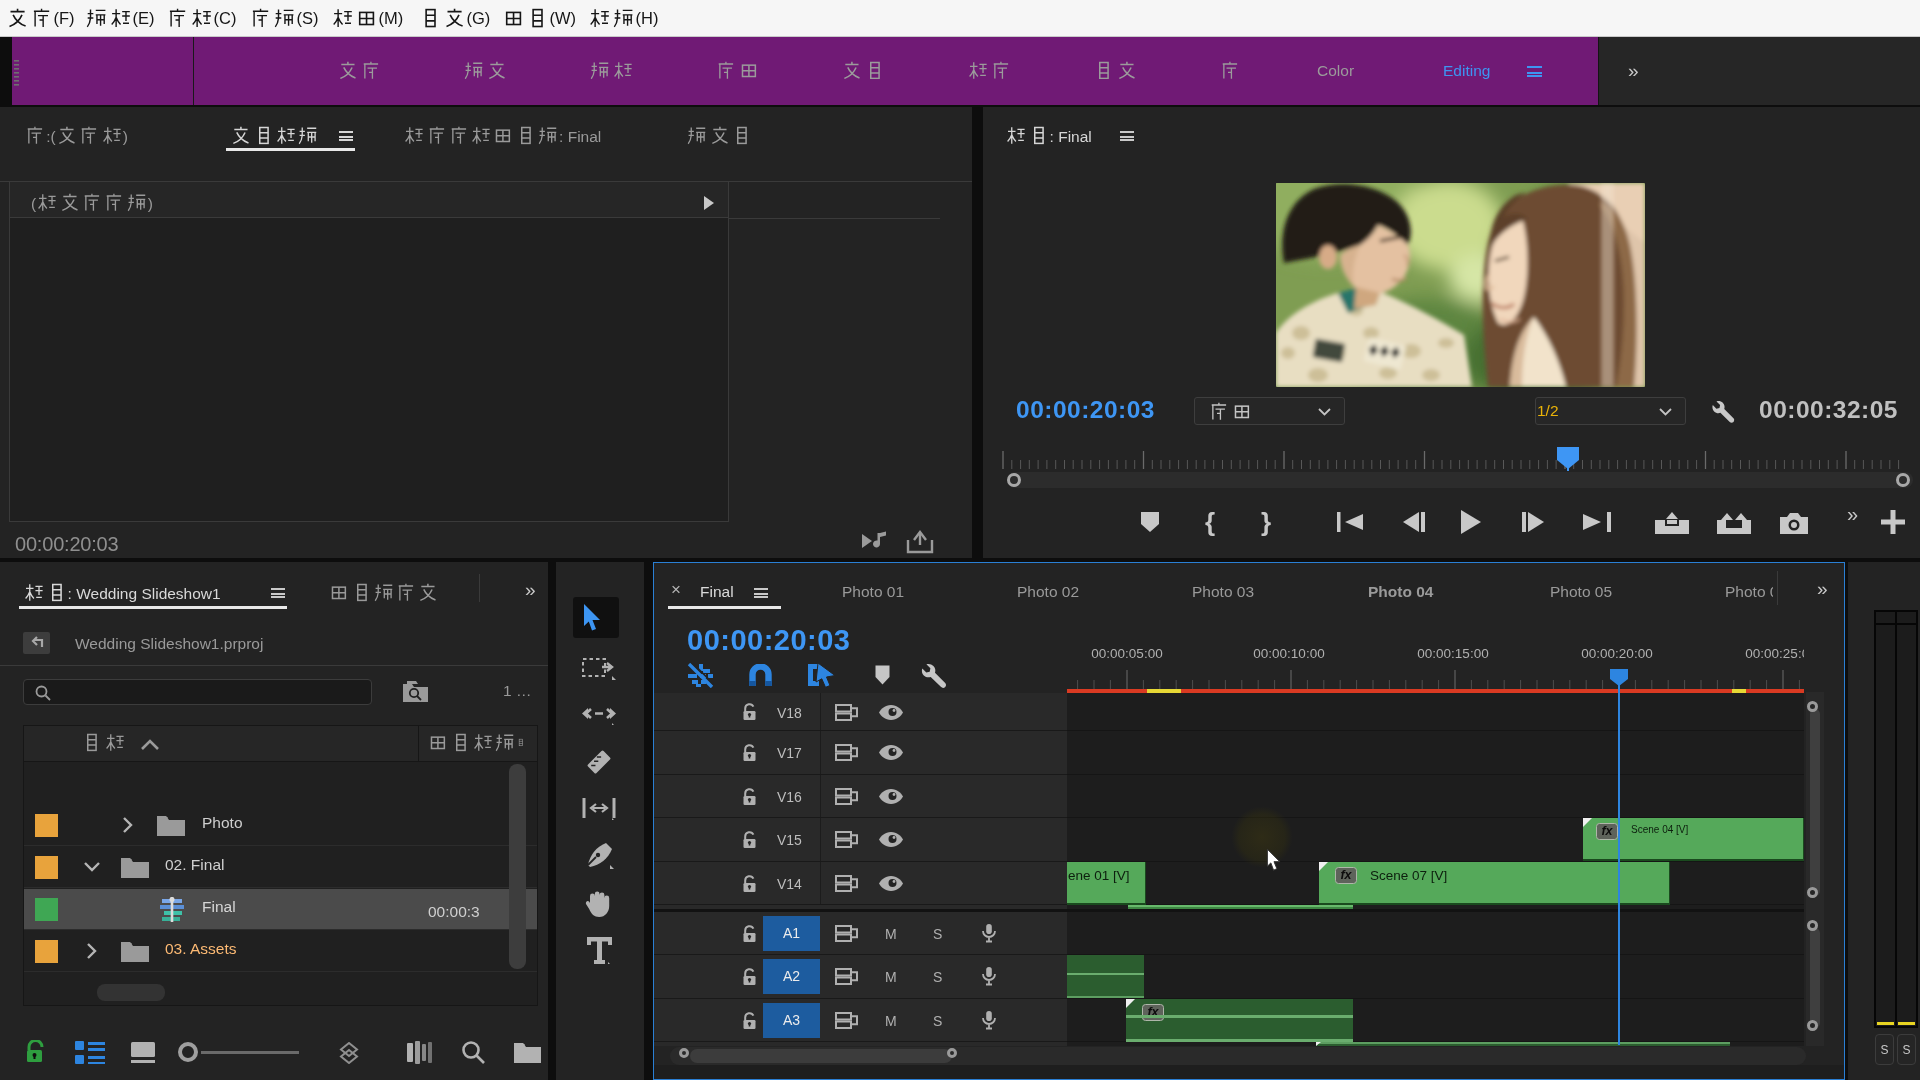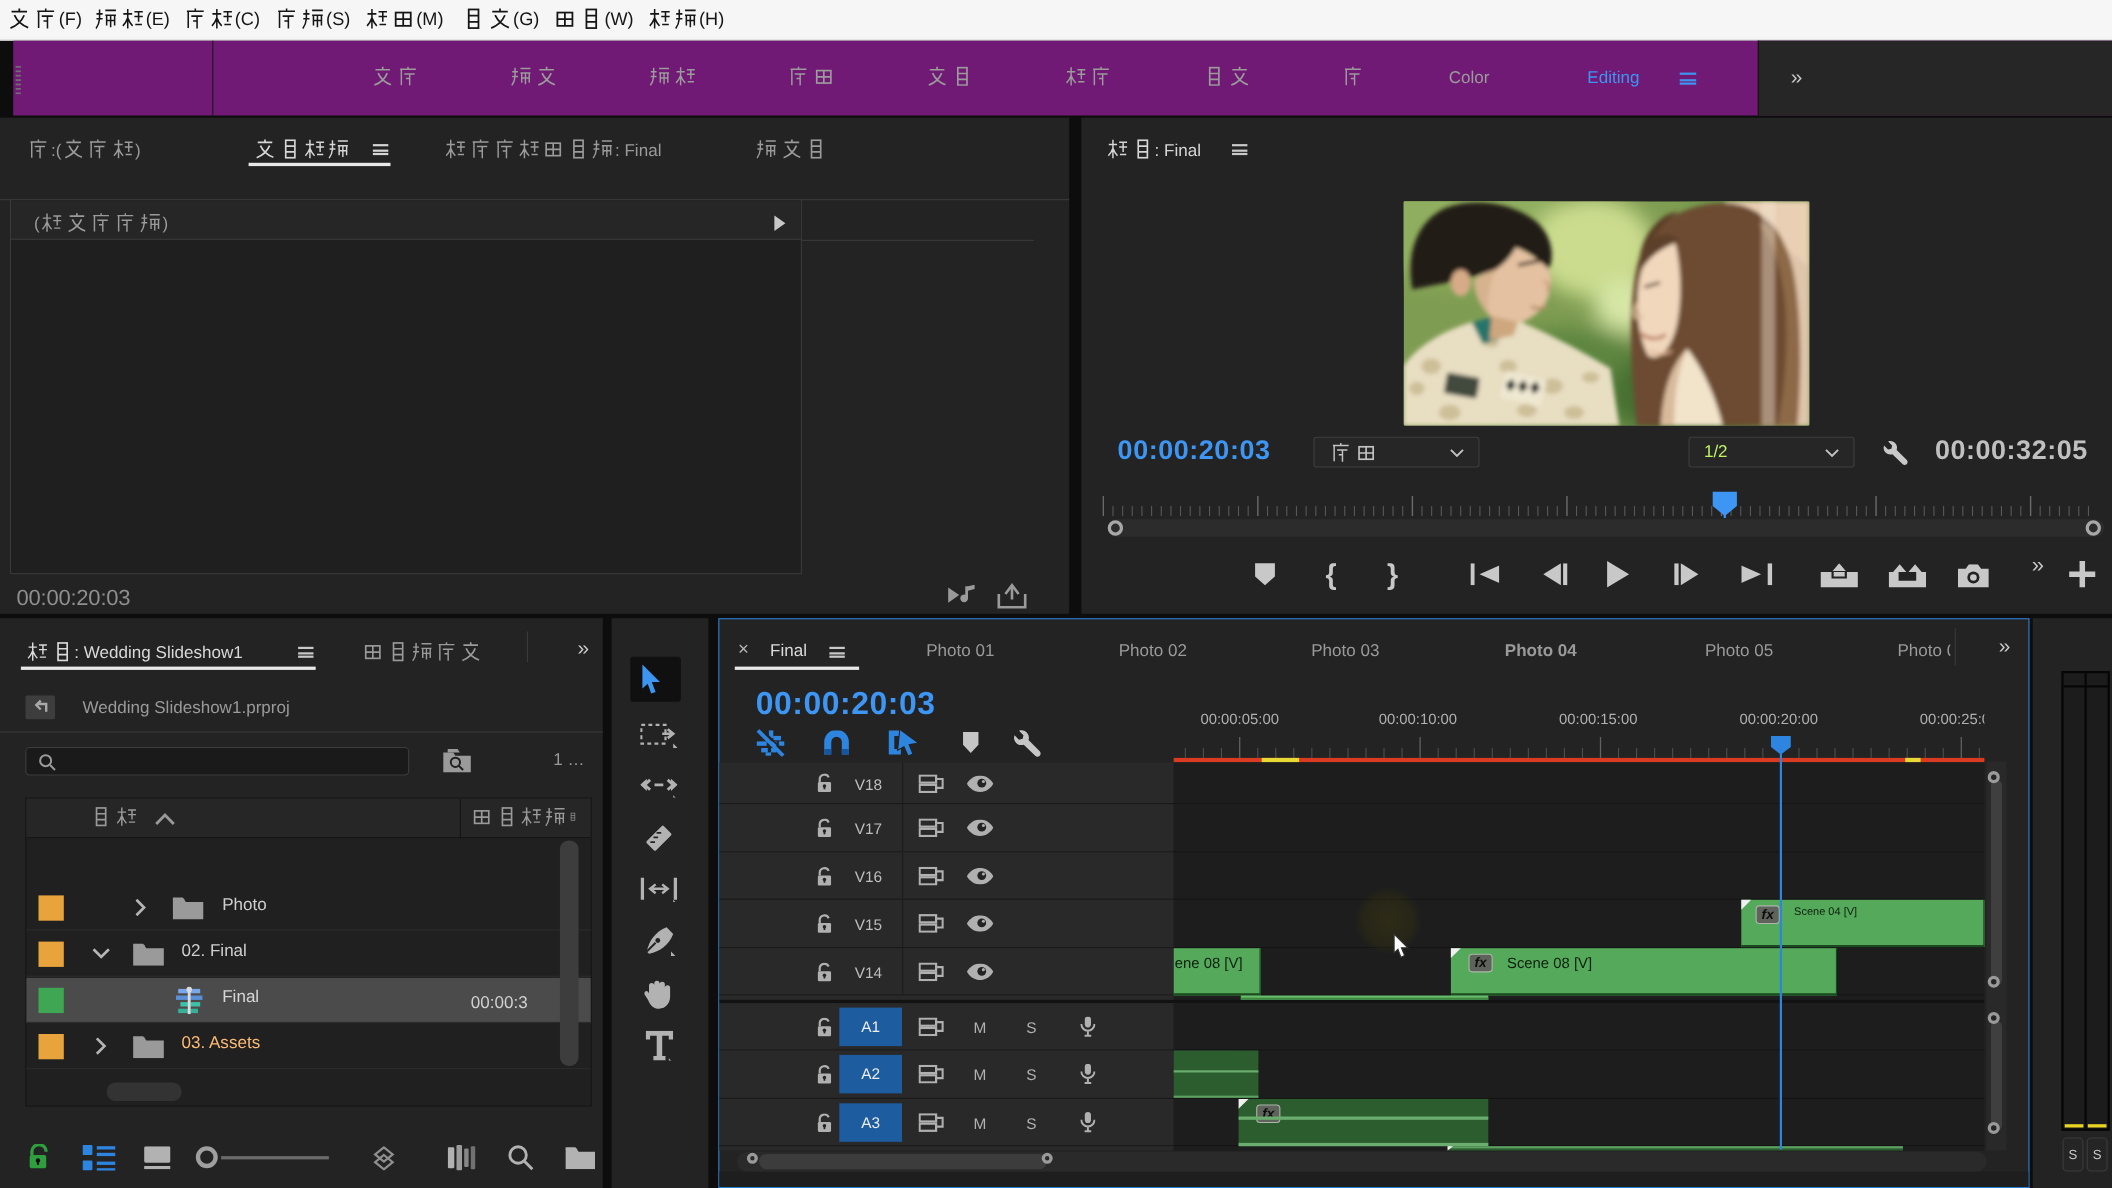--- a/index.html
+++ b/index.html
@@ -318,21 +318,21 @@
     <span class="p t" style="left:13px;top:4px;color:#c3c3c3"><i class="cj"><svg>
             <use href="#g6"></use>
           </svg></i><i class="cj"><svg>
             <use href="#g5"></use>
           </svg></i></span>
     <svg class="p" style="left:123px;top:10px" width="13" height="8" viewBox="0 0 13 8" fill="none" stroke="#c3c3c3" stroke-width="1.8">
         <path d="M1 1 L6.5 6.5 L12 1"></path>
       </svg>
   </div>
   <div class="p" style="left:552px;top:290px;width:151px;height:28px;background:#262626;border:1px solid #3e3e3e;border-radius:3px">
-    <span class="p t" style="left:13px;top:4px;color:#bef264">1/2</span>
+    <span class="p t" style="left:1px;top:4px;color:#eab308">1/2</span>
     <svg class="p" style="left:123px;top:10px" width="13" height="8" viewBox="0 0 13 8" fill="none" stroke="#c3c3c3" stroke-width="1.8">
         <path d="M1 1 L6.5 6.5 L12 1"></path>
       </svg>
   </div>
   <svg class="p" style="left:725px;top:292px" width="28" height="25" viewBox="0 0 31 27" fill="#c8c8c8">
       <path d="M12.7 10 C10.4 10.8 7.7 10.3 5.8 8.4 C3.9 6.5 3.4 3.7 4.3 1.4 L8.3 5.4 L11.7 4.7 L12.4 1.3 L8.4 -2.7 C10.7 -3.6 13.5 -3 15.4 -1.1 C17.3 0.8 17.8 3.5 17 5.8 L27.2 16 C28.3 17.1 28.3 18.9 27.2 20 C26 21.2 24.2 21.2 23.1 20.1 Z" transform="translate(1 5)"></path>
     </svg>
   <span class="p t" style="left:776px;color:#c0c0c0;font-size:24.5px;font-weight:bold;letter-spacing:0.5px;line-height:20px;top:293px">00:00:32:05</span>
 
   <svg class="p" style="left:19px;top:338px" width="898" height="26" viewBox="0 0 898 26">
@@ -850,26 +850,26 @@
 </div>
 <div class="p" style="left:413px;top:435.5px;width:737px;height:43.5px;background:#1d1d1d;border-bottom:1.5px solid #151515"></div>
 <div class="p" style="left:0;top:479px;width:413px;height:3.5px;background:#292929"></div>
 <div class="p" style="left:413px;top:479px;width:737px;height:3.5px;background:#1d1d1d"></div>
 <div class="p" style="left:929px;top:255px;width:221px;height:43px;background:#55a95a;box-shadow:inset 0 -2px 0 #1a4a1e, inset -1px 0 0 #1a4a1e">
         <span class="p" style="left:0;top:0;width:0;height:0;border-top:9px solid #f0f0f0;border-right:9px solid transparent"></span>
         <span class="p" style="left:13px;top:5px;width:22px;height:17px;background:#5e635b;border:1px solid #aeb6a9;border-radius:3.5px;color:#0d0d0d;font-style:italic;font-weight:bold;font-size:12.5px;text-align:center;line-height:15px">fx</span>
         <span class="p t" style="left:48px;top:6px;color:#0d1f0e;font-size:10px">Scene 04 [V]</span>
       </div>
 <div class="p" style="left:413px;top:298.5px;width:79px;height:43px;background:#55a95a;box-shadow:inset 0 -2px 0 #1a4a1e, inset -1px 0 0 #1a4a1e">
-        <span class="p t" style="left:1px;top:6px;color:#0d1f0e;font-size:13.5px">ene 08 [V]</span>
+        <span class="p t" style="left:1px;top:6px;color:#0d1f0e;font-size:13.5px">ene 01 [V]</span>
       </div>
 <div class="p" style="left:665px;top:298.5px;width:351px;height:43px;background:#55a95a;box-shadow:inset 0 -2px 0 #1a4a1e, inset -1px 0 0 #1a4a1e">
         <span class="p" style="left:0;top:0;width:0;height:0;border-top:9px solid #f0f0f0;border-right:9px solid transparent"></span>
         <span class="p" style="left:16px;top:5px;width:22px;height:17px;background:#5e635b;border:1px solid #aeb6a9;border-radius:3.5px;color:#0d0d0d;font-style:italic;font-weight:bold;font-size:12.5px;text-align:center;line-height:15px">fx</span>
-        <span class="p t" style="left:51px;top:6px;color:#0d1f0e;font-size:13.5px">Scene 08 [V]</span>
+        <span class="p t" style="left:51px;top:6px;color:#0d1f0e;font-size:13.5px">Scene 07 [V]</span>
       </div>
 <div class="p" style="left:474px;top:342px;width:225px;height:3.5px;background:#67b96b">
         <span class="p" style="left:0;top:1.5px;width:225px;height:2px;background:#3e8743"></span>
       </div>
 <div class="p" style="left:413px;top:392px;width:77px;height:43px;background:#2b5d2f">
         <span class="p" style="left:0;top:18px;width:77px;height:2px;background:#6aad6e"></span>
         <span class="p" style="left:0;top:41px;width:77px;height:2px;background:#5d9e61"></span>
       </div>
 <div class="p" style="left:472px;top:435.5px;width:227px;height:43.5px;background:#2b5d2f">
         <span class="p" style="left:0;top:0;width:0;height:0;border-top:9px solid #f0f0f0;border-right:9px solid transparent"></span>

